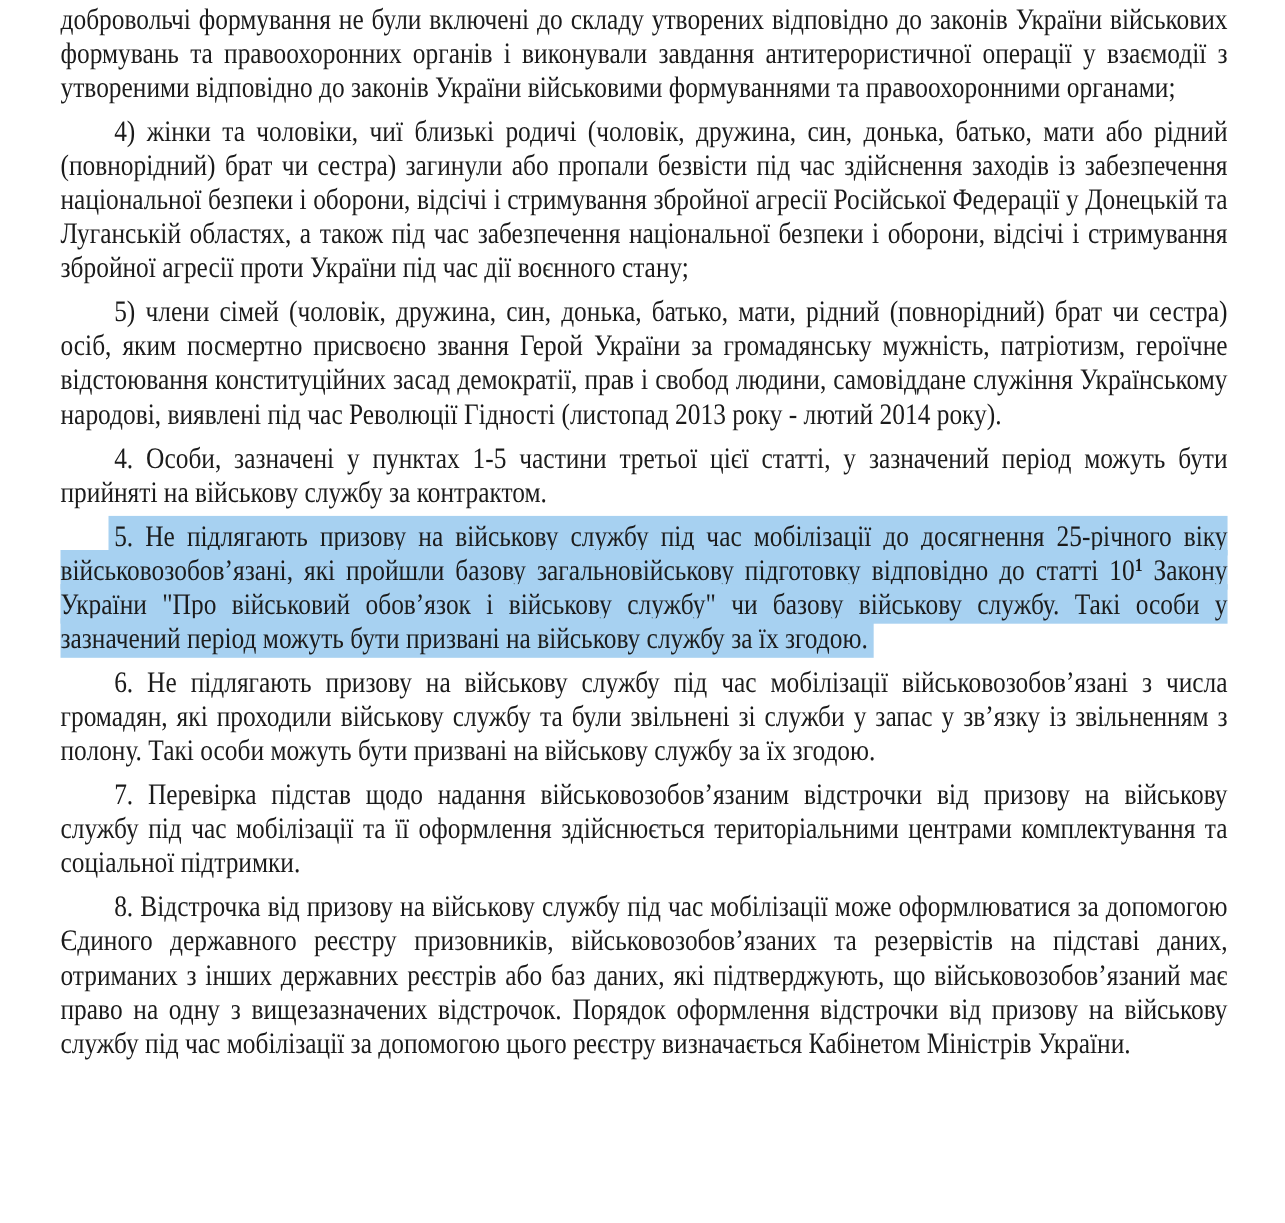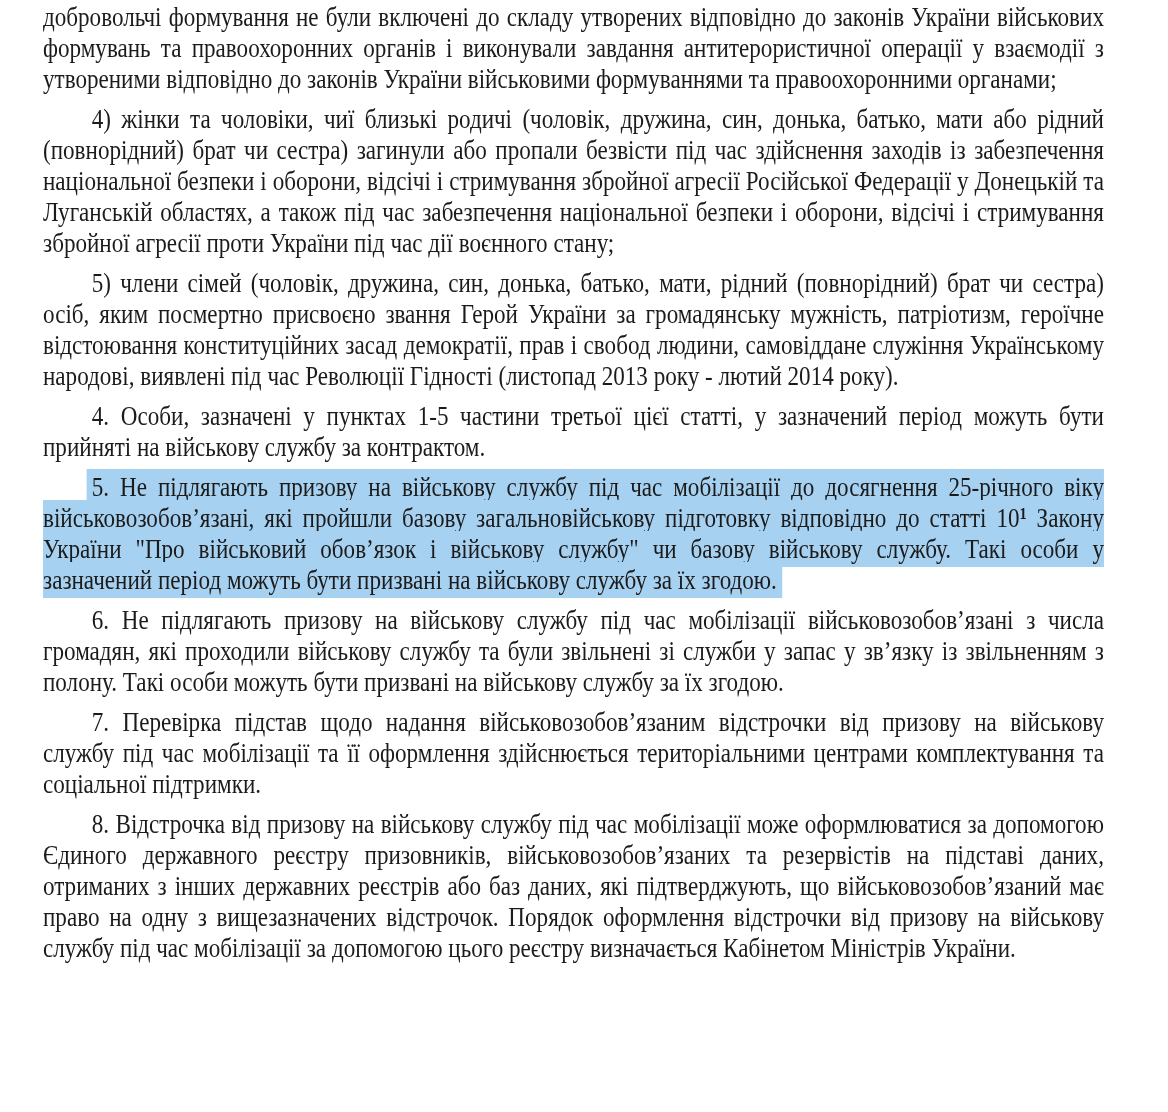--- a/index.html
+++ b/index.html
@@ -7,20 +7,21 @@
     padding: 0;
     background: #ffffff;
   }
   body {
     width: 1168px;
     height: 1112px;
     overflow: hidden;
   }
   .page {
     padding-top: 2px;
+    padding-left: 12px;
   }
   
   .page-text {
     margin-left: 43px;
     width: 1240px;
     transform: scaleX(0.8556);
     transform-origin: 0 0;
     font-family: "Liberation Serif", "DejaVu Serif", serif;
     font-size: 27px;
     line-height: 31px;

